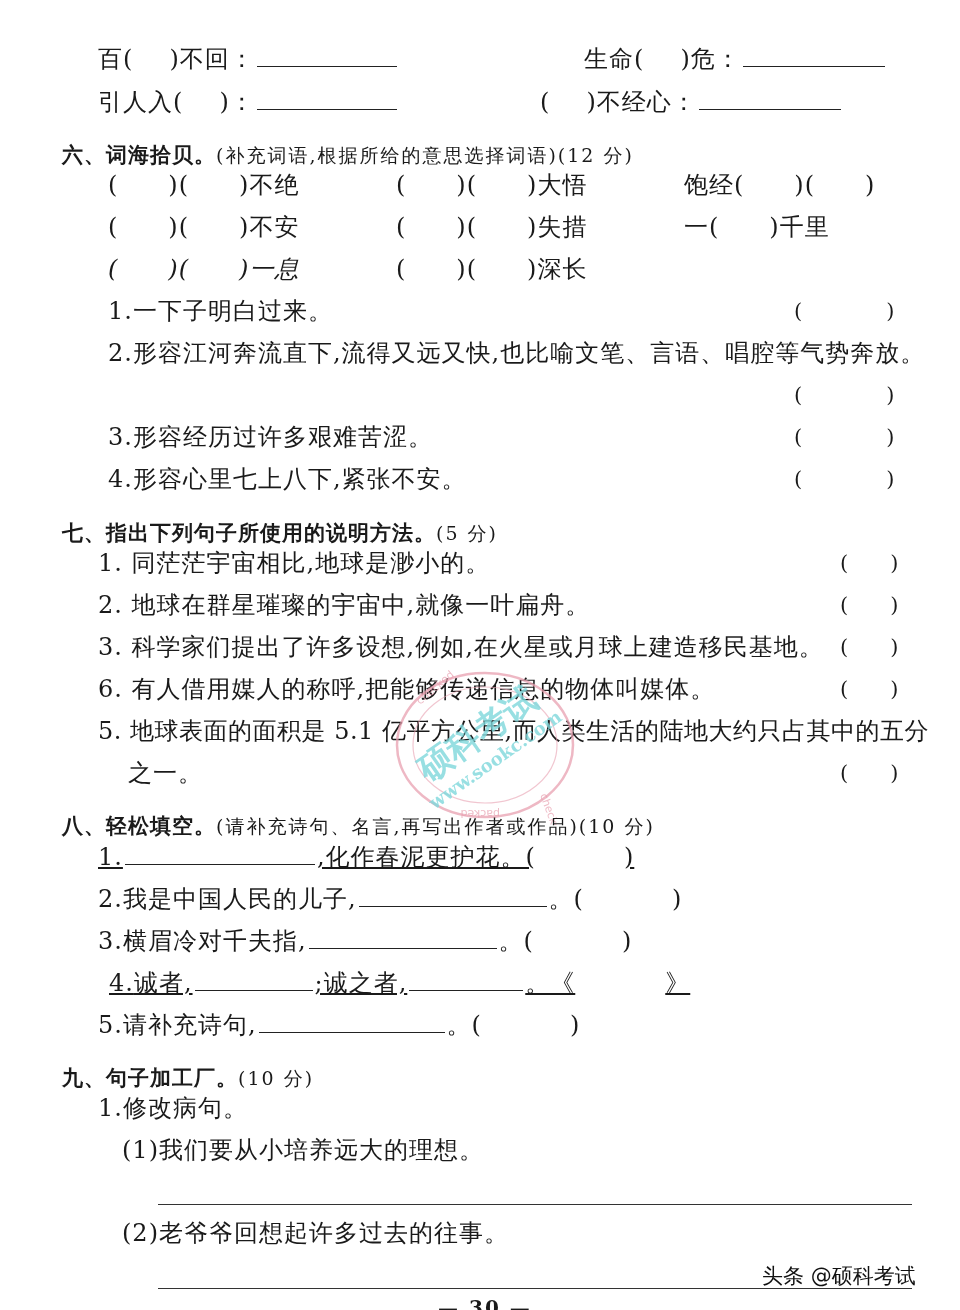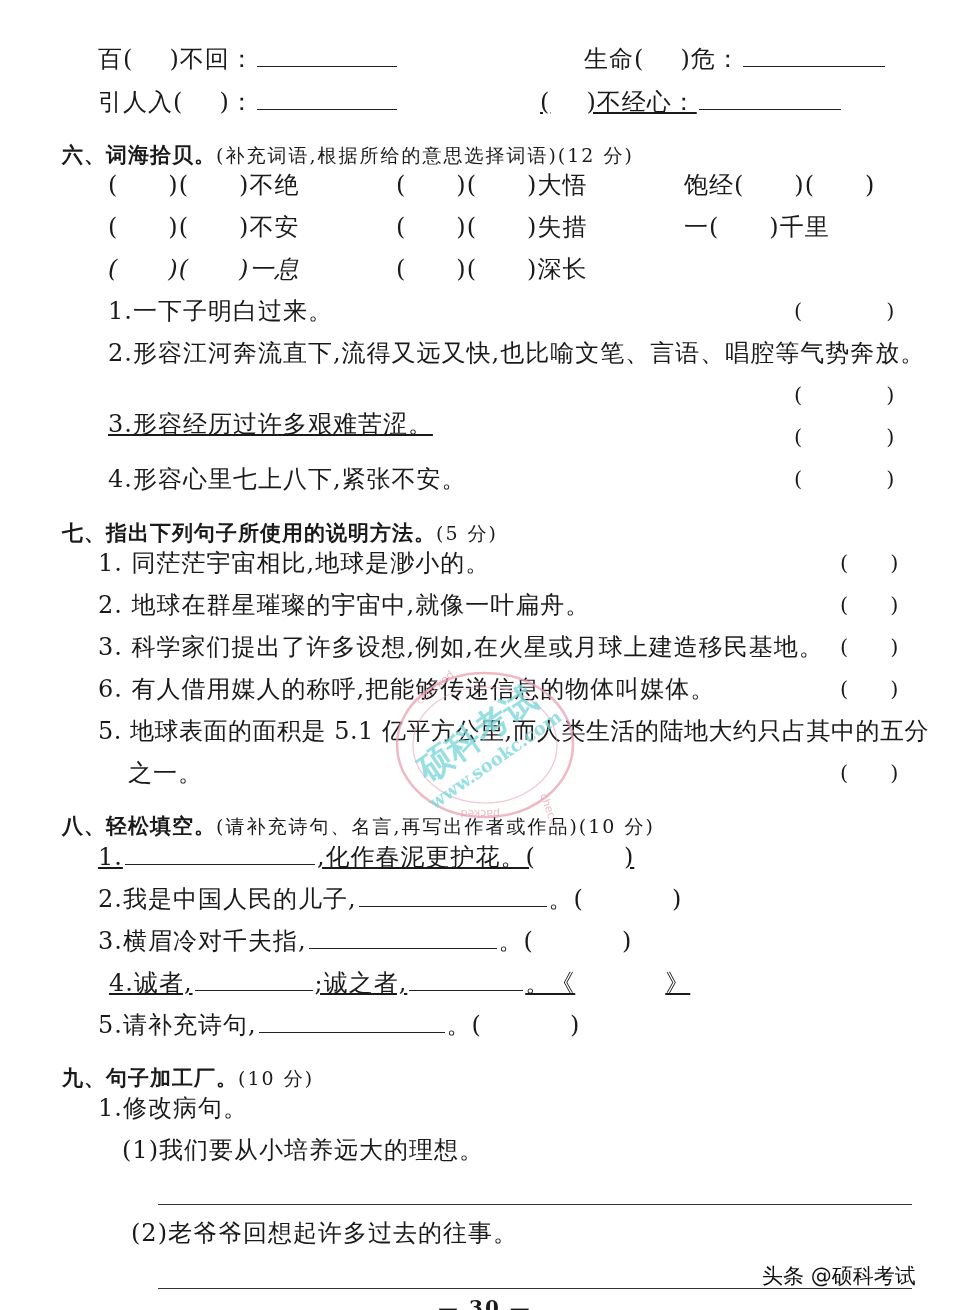--- a/index.html
+++ b/index.html
@@ -43,42 +43,42 @@
 
 <div class="abs line" style="left:98px; top:44px;">
   <span>百(</span><span class="paren-gap" style="width:36px"></span><span>)不回：</span><span class="blank" style="width:140px"></span>
 </div>
 <div class="abs line" style="left:540px; top:44px;margin-left:44px;">
   <span>生命(</span><span class="paren-gap" style="width:36px"></span><span>)危：</span><span class="blank" style="width:142px"></span>
 </div>
 <div class="abs line" style="left:98px; top:87px;">
   <span>引人入(</span><span class="paren-gap" style="width:36px"></span><span>)：</span><span class="blank" style="width:140px"></span>
 </div>
-<div class="abs line" style="left:540px; top:87px;text-decoration:underline;">
+<div class="abs line" style="left:540px; top:87px;">
   <span>(</span><span class="paren-gap" style="width:36px"></span><span>)不经心：</span><span class="blank" style="width:142px"></span>
 </div>
 
 <div class="abs heading" style="left:62px; top:129px;">
   <span class="hb">六、词海拾贝。</span><span class="hn">(补充词语,根据所给的意思选择词语)(12 分)</span>
 </div>
 
 <div class="abs line" style="left:108px; top:171px;">(　　)(　　)不绝</div>
 <div class="abs line" style="left:396px; top:171px;">(　　)(　　)大悟</div>
 <div class="abs line" style="left:684px; top:171px;">饱经(　　)(　　)</div>
 <div class="abs line" style="left:108px; top:213px;">(　　)(　　)不安</div>
 <div class="abs line" style="left:396px; top:213px;">(　　)(　　)失措</div>
 <div class="abs line" style="left:684px; top:213px;">一(　　)千里</div>
 <div class="abs line" style="left:108px; top:255px;font-style:italic;">(　　)(　　)一息</div>
 <div class="abs line" style="left:396px; top:255px;">(　　)(　　)深长</div>
 
 <div class="abs line" style="left:108px; top:297px;">1.一下子明白过来。</div>
 <div class="pbr" style="left:794px; top:297px;">(　　　　)</div>
 <div class="abs line" style="left:108px; top:339px;">2.形容江河奔流直下,流得又远又快,也比喻文笔、言语、唱腔等气势奔放。</div>
 <div class="pbr" style="left:794px; top:381px;">(　　　　)</div>
-<div class="abs line" style="left:108px; top:410px;text-decoration:underline;">3.形容经历过许多艰难苦涩。</div>
+<div class="abs line" style="left:108px; top:423px;">3.形容经历过许多艰难苦涩。</div>
 <div class="pbr" style="left:794px; top:423px;">(　　　　)</div>
 <div class="abs line" style="left:108px; top:465px;">4.形容心里七上八下,紧张不安。</div>
 <div class="pbr" style="left:794px; top:465px;">(　　　　)</div>
 
 <div class="abs heading" style="left:62px; top:507px;">
   <span class="hb">七、指出下列句子所使用的说明方法。</span><span class="hn">(5 分)</span>
 </div>
 <div class="abs line" style="left:98px; top:549px;">1. 同茫茫宇宙相比,地球是渺小的。</div>
 <div class="pbr" style="left:840px; top:549px;">(　　)</div>
 <div class="abs line" style="left:98px; top:591px;">2. 地球在群星璀璨的宇宙中,就像一叶扁舟。</div>
@@ -124,17 +124,17 @@
 <div class="abs line" style="left:98px; top:1010px;">
   <span>5.</span><span>请补充诗句,</span><span class="blank" style="width:186px"></span><span>。(</span><span class="paren-gap" style="width:88px"></span><span>)</span>
 </div>
 
 <div class="abs heading" style="left:62px; top:1052px;">
   <span class="hb">九、句子加工厂。</span><span class="hn">(10 分)</span>
 </div>
 <div class="abs line" style="left:98px; top:1094px;">1.修改病句。</div>
 <div class="abs line" style="left:122px; top:1136px;">(1)我们要从小培养远大的理想。</div>
 <div class="rule" style="left:158px; width:754px; top:1204px;"></div>
-<div class="abs line" style="left:122px; top:1219px;margin-left:9px;">(2)老爷爷回想起许多过去的往事。</div>
+<div class="abs line" style="left:122px; top:1219px;">(2)老爷爷回想起许多过去的往事。</div>
 <div class="rule" style="left:158px; width:754px; top:1288px;"></div>
 
 <div class="footer-tag">头条 @硕科考试</div>
 <div class="pagenum">— 30 —</div>
 
 </body></html>

